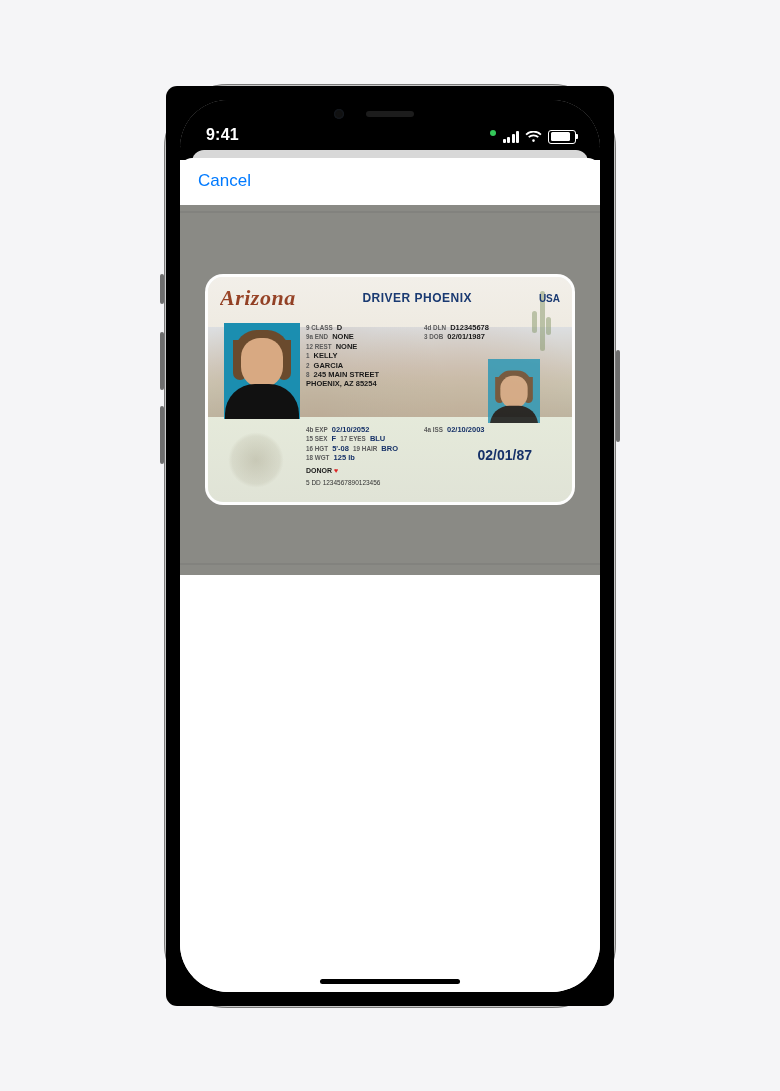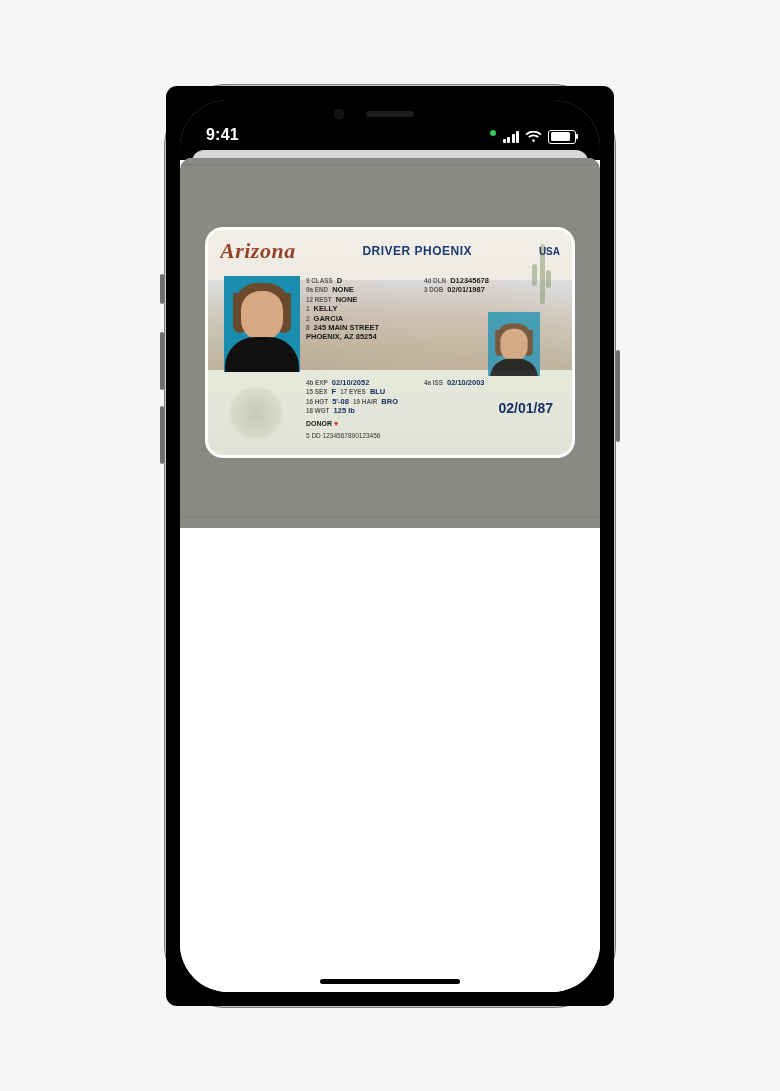--- a/index.html
+++ b/index.html
@@ -398,21 +398,21 @@
     top: 148px;
     font-size: 7.5px;
     font-weight:700;
     color:#163168;
     line-height:1.25;
   }
   .lic-bottom .lbl { color:#5a5a5a; font-size:6.3px; font-weight:600; margin-right:2px; }
   .lic-bottom .row { white-space:nowrap; }
   .dob-big {
     position:absolute;
-    right: 19px;
+    right: 40px;
     top: 170px;
     color: #163168;
     font-weight:700;
     font-size: 14px;
   }
   .iss-date {
     position:absolute;
     left: 216px;
     top: 148px;
     font-size:7.5px;
@@ -512,20 +512,23 @@
             <div class="battery">
                 <div class="fill"></div>
               </div>
           </div>
         </div>
 
         <div class="backcard"></div>
 
         <div class="sheet">
 
+          <div class="nav">
+            <span class="cancel">Cancel</span>
+          </div>
 
           <div class="camera-area">
             <div class="id-frame">
               <div class="license">
                 <div class="az-bg"></div>
                 <div class="cactus">
                   <div class="trunk"></div>
                     <div class="arm1"></div>
                     <div class="arm2"></div>
                 </div>

